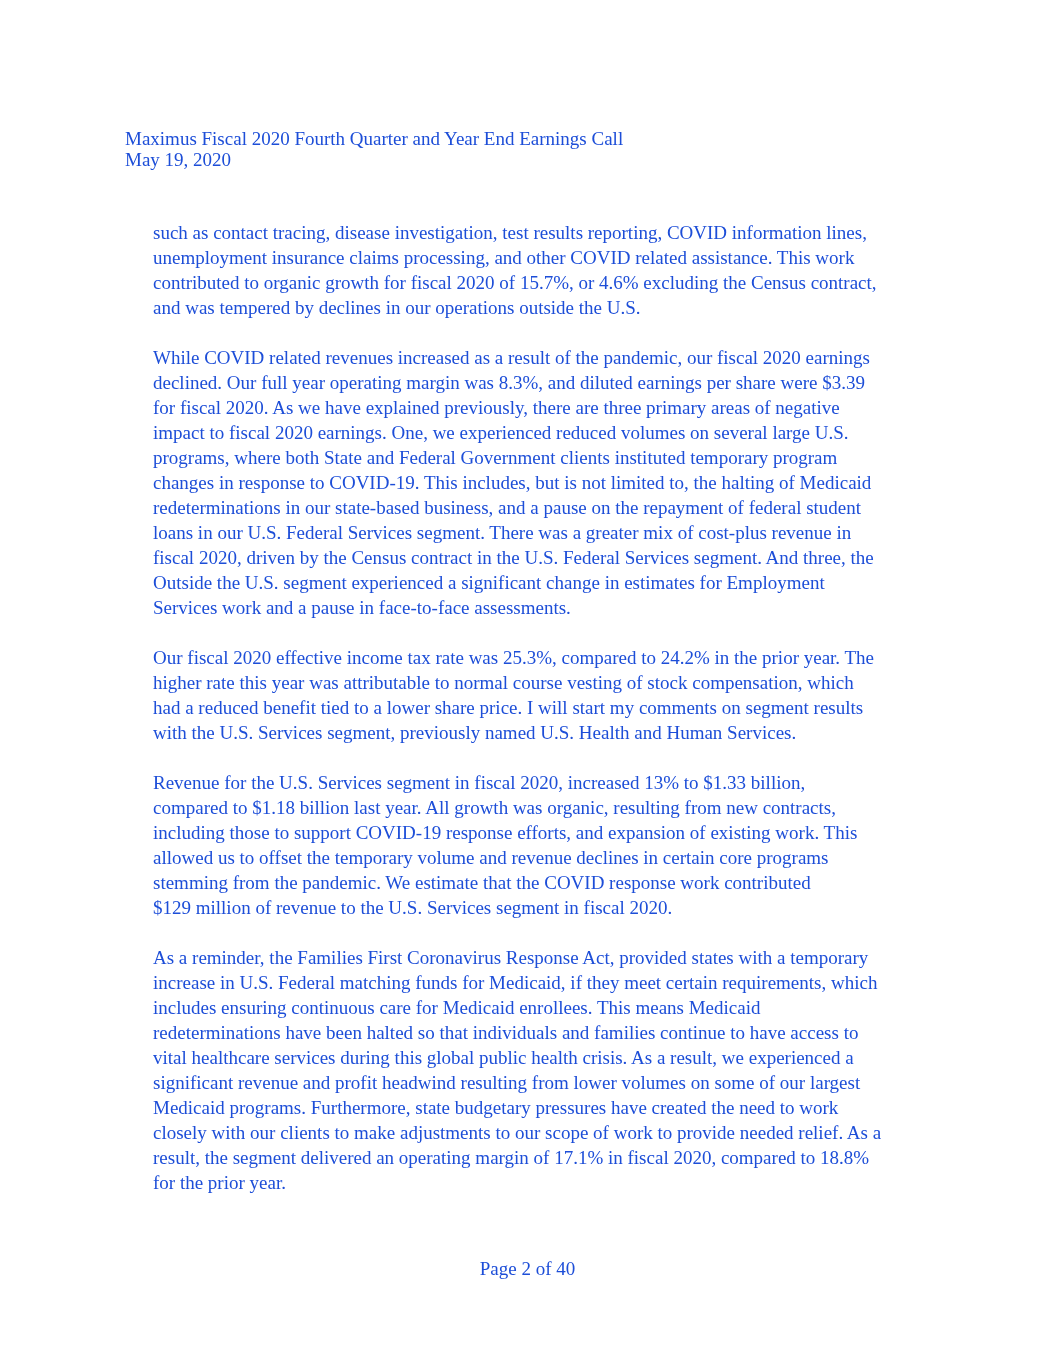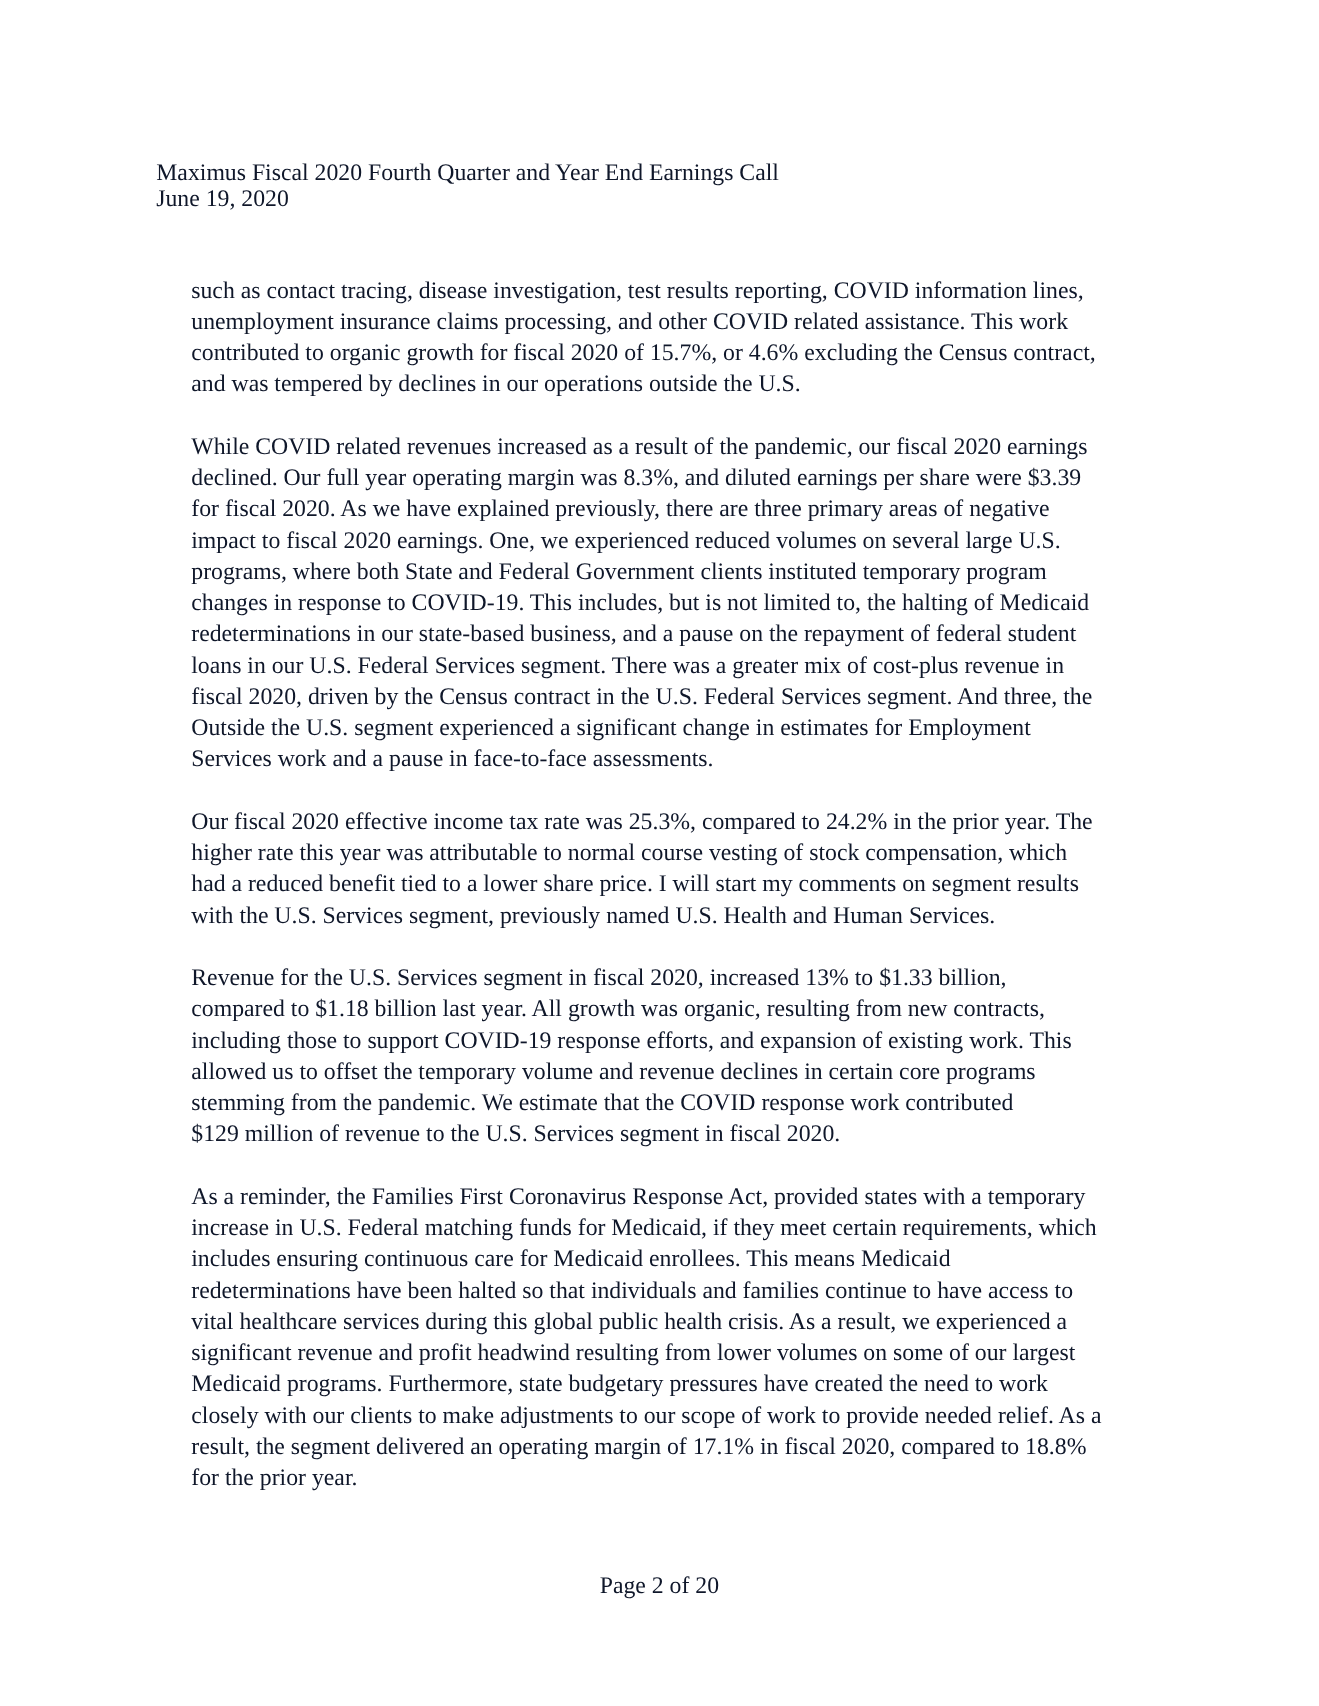--- a/index.html
+++ b/index.html
@@ -6,21 +6,21 @@
     margin: 0;
     padding: 0;
     background: #ffffff;
   }
   .page {
     position: relative;
     width: 1055px;
     height: 1365px;
     background: #ffffff;
     font-family: "Liberation Serif", serif;
-    color: #0f172a;
+    color: #1d4ed8;
     overflow: hidden;
     box-sizing: border-box;
     padding: 128px 0 0 125px;
   }
   .doc-header {
     font-size: 19px;
     line-height: 21px;
     margin-bottom: 50px;
     letter-spacing: 0;
   }
@@ -45,21 +45,21 @@
     line-height: 25px;
   }
 </style>
 </head>
 <body>
 
 <div class="page">
 
   <div class="doc-header">
     <div>Maximus Fiscal 2020 Fourth Quarter and Year End Earnings Call</div>
-    <div>June 19, 2020</div>
+    <div>May 19, 2020</div>
   </div>
 
   <div class="doc-body">
     <p>such as contact tracing, disease investigation, test results reporting, COVID information lines,
 unemployment insurance claims processing, and other COVID related assistance. This work
 contributed to organic growth for fiscal 2020 of 15.7%, or 4.6% excluding the Census contract,
 and was tempered by declines in our operations outside the U.S.</p>
     <p>While COVID related revenues increased as a result of the pandemic, our fiscal 2020 earnings
 declined. Our full year operating margin was 8.3%, and diluted earnings per share were $3.39
 for fiscal 2020. As we have explained previously, there are three primary areas of negative
@@ -86,15 +86,15 @@
 includes ensuring continuous care for Medicaid enrollees. This means Medicaid
 redeterminations have been halted so that individuals and families continue to have access to
 vital healthcare services during this global public health crisis. As a result, we experienced a
 significant revenue and profit headwind resulting from lower volumes on some of our largest
 Medicaid programs. Furthermore, state budgetary pressures have created the need to work
 closely with our clients to make adjustments to our scope of work to provide needed relief. As a
 result, the segment delivered an operating margin of 17.1% in fiscal 2020, compared to 18.8%
 for the prior year.</p>
   </div>
 
-  <div class="doc-footer">Page 2 of 20</div>
+  <div class="doc-footer">Page 2 of 40</div>
 
 </div>
 
 </body></html>

